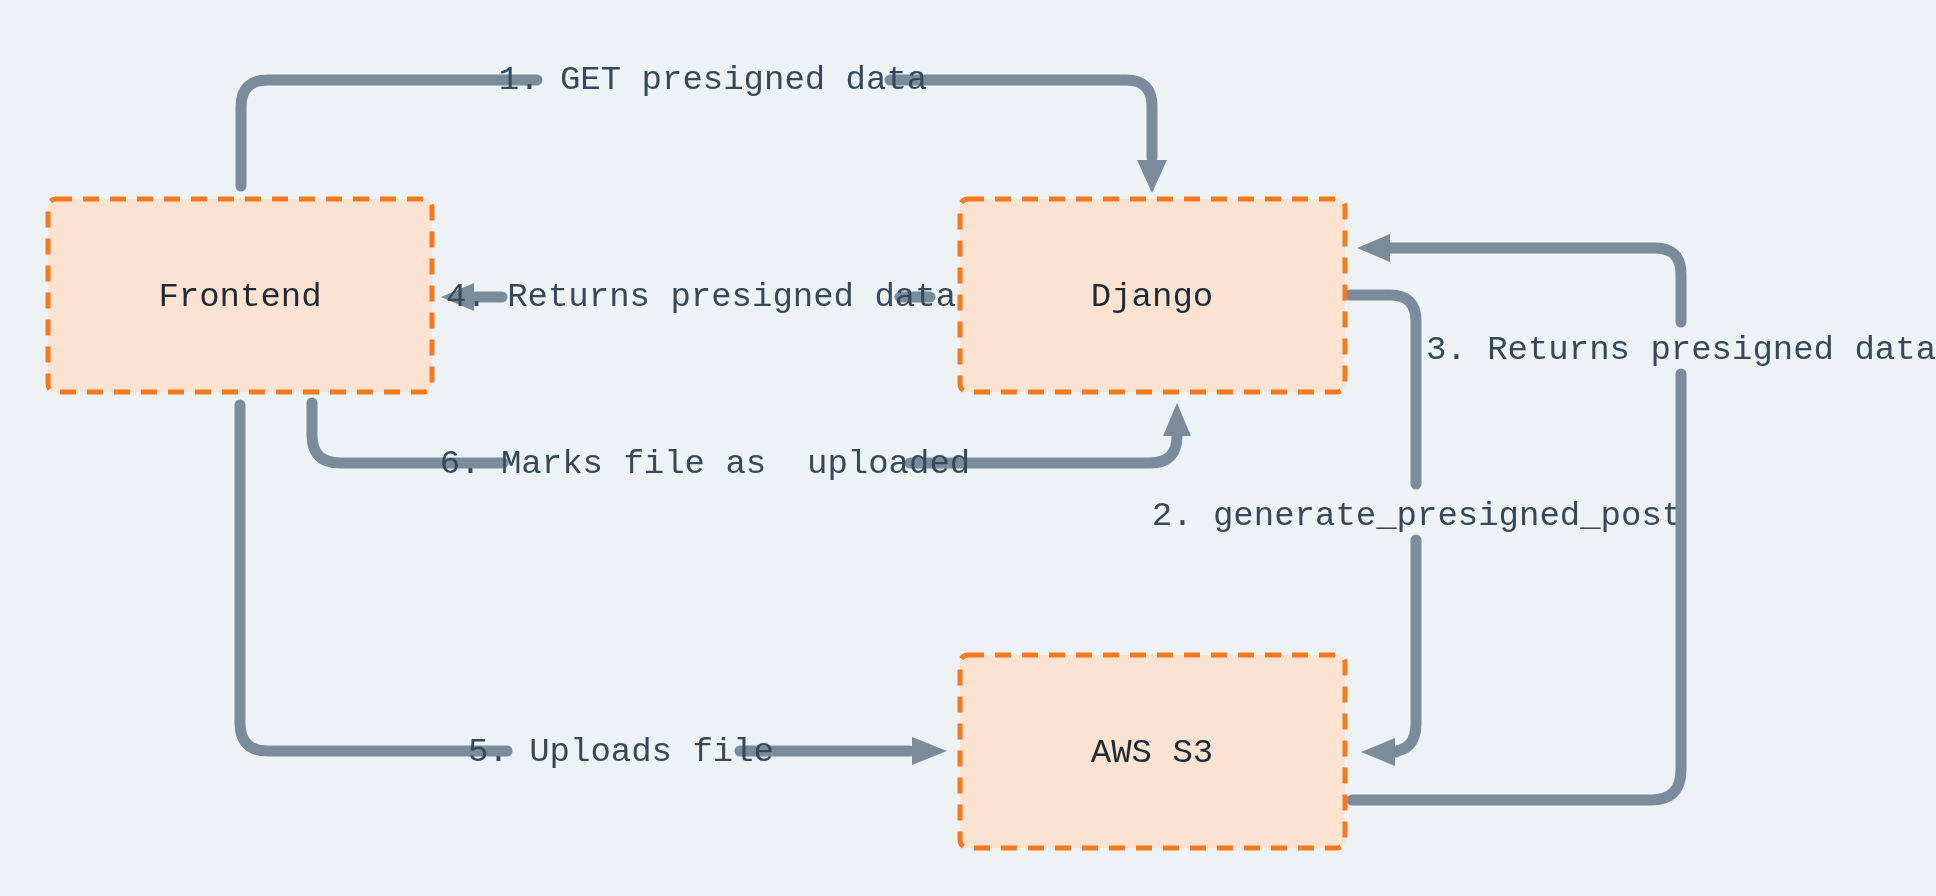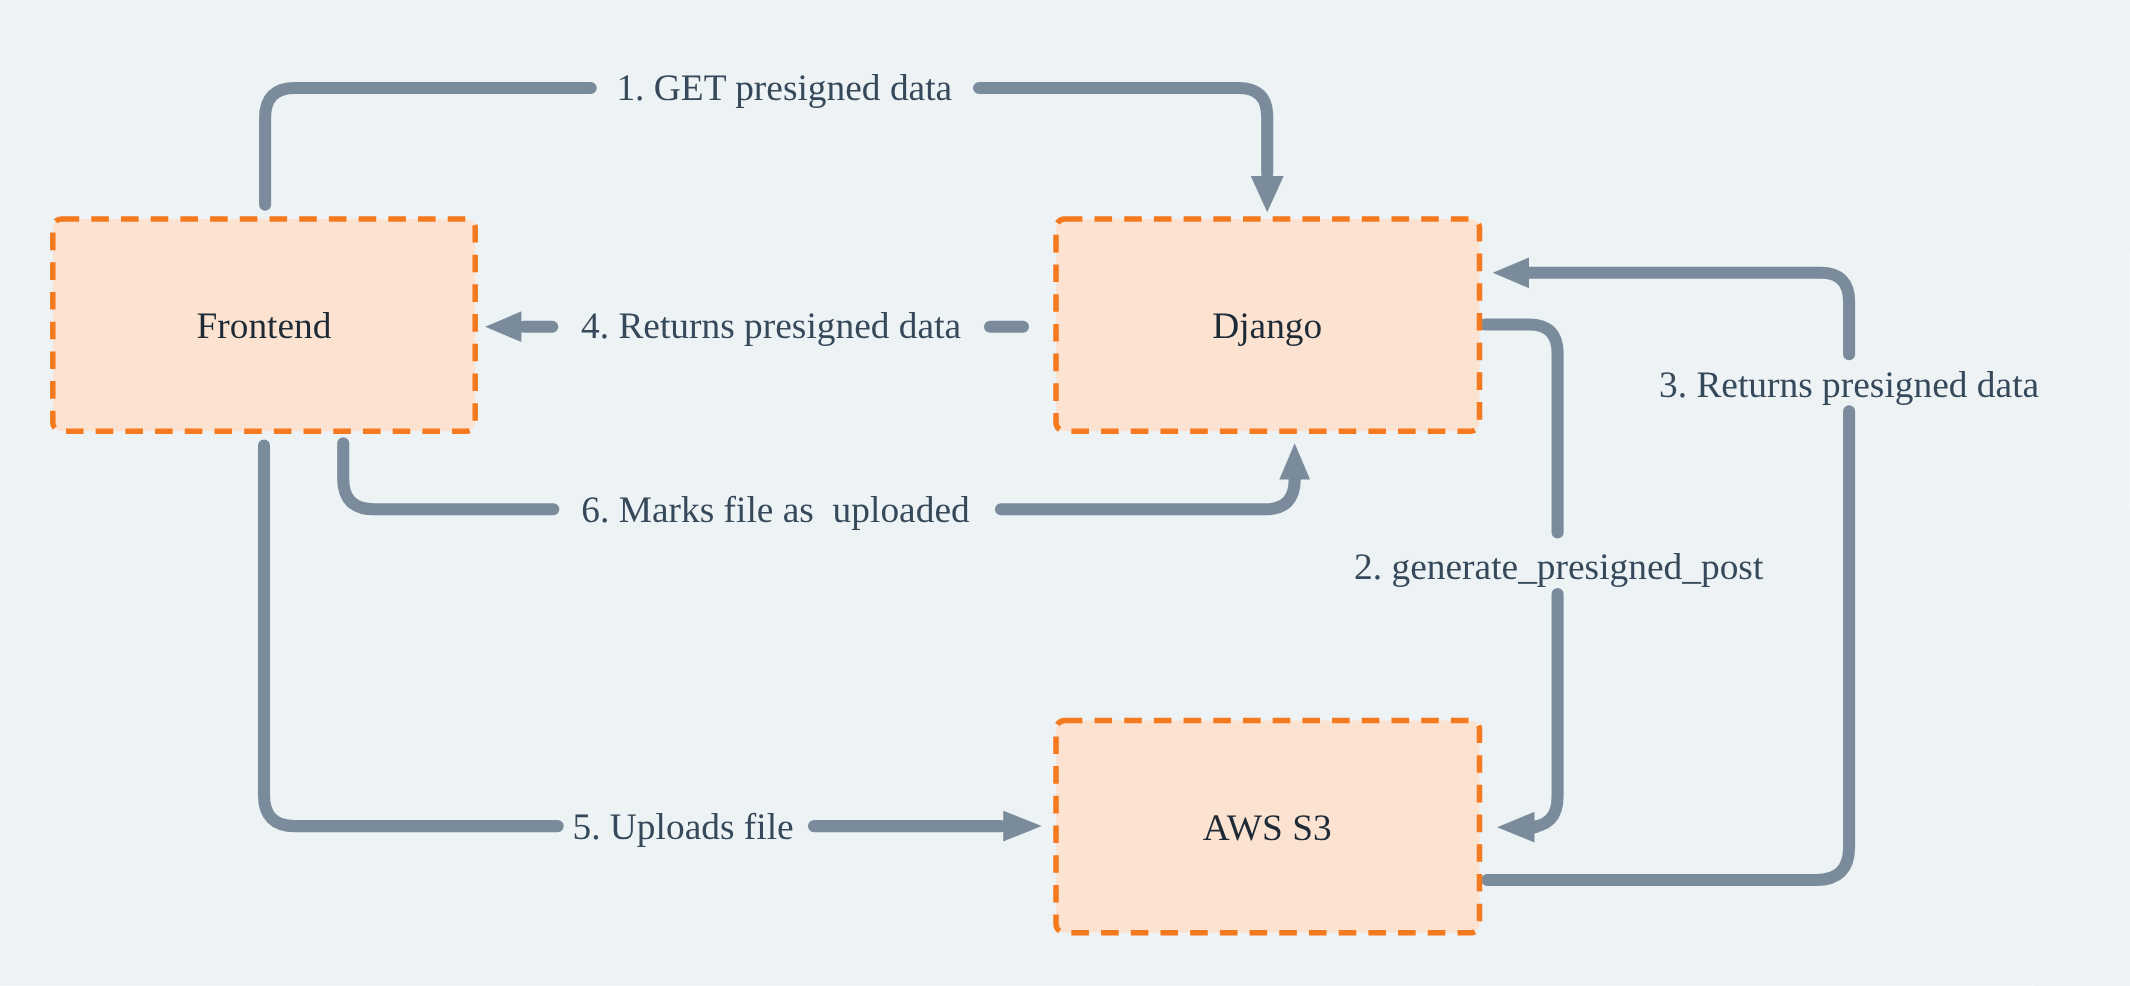--- a/index.html
+++ b/index.html
@@ -1,20 +1,20 @@
 <!DOCTYPE html>
 <html><head>
 <meta charset="utf-8">
 <style>
   html,body{margin:0;padding:0;}
   .canvas{
     position:relative;
     width:1936px;height:896px;
     background:#EDF2F4;
-    font-family:Liberation Serif, serif;
+    font-family:Liberation Mono, monospace;
     overflow:hidden;
   }
   svg{display:block;}
   .edge-label{
     font-size:34px;
     fill:#36495A;
     white-space:pre;
   }
   .node-label{
     font-size:34px;

